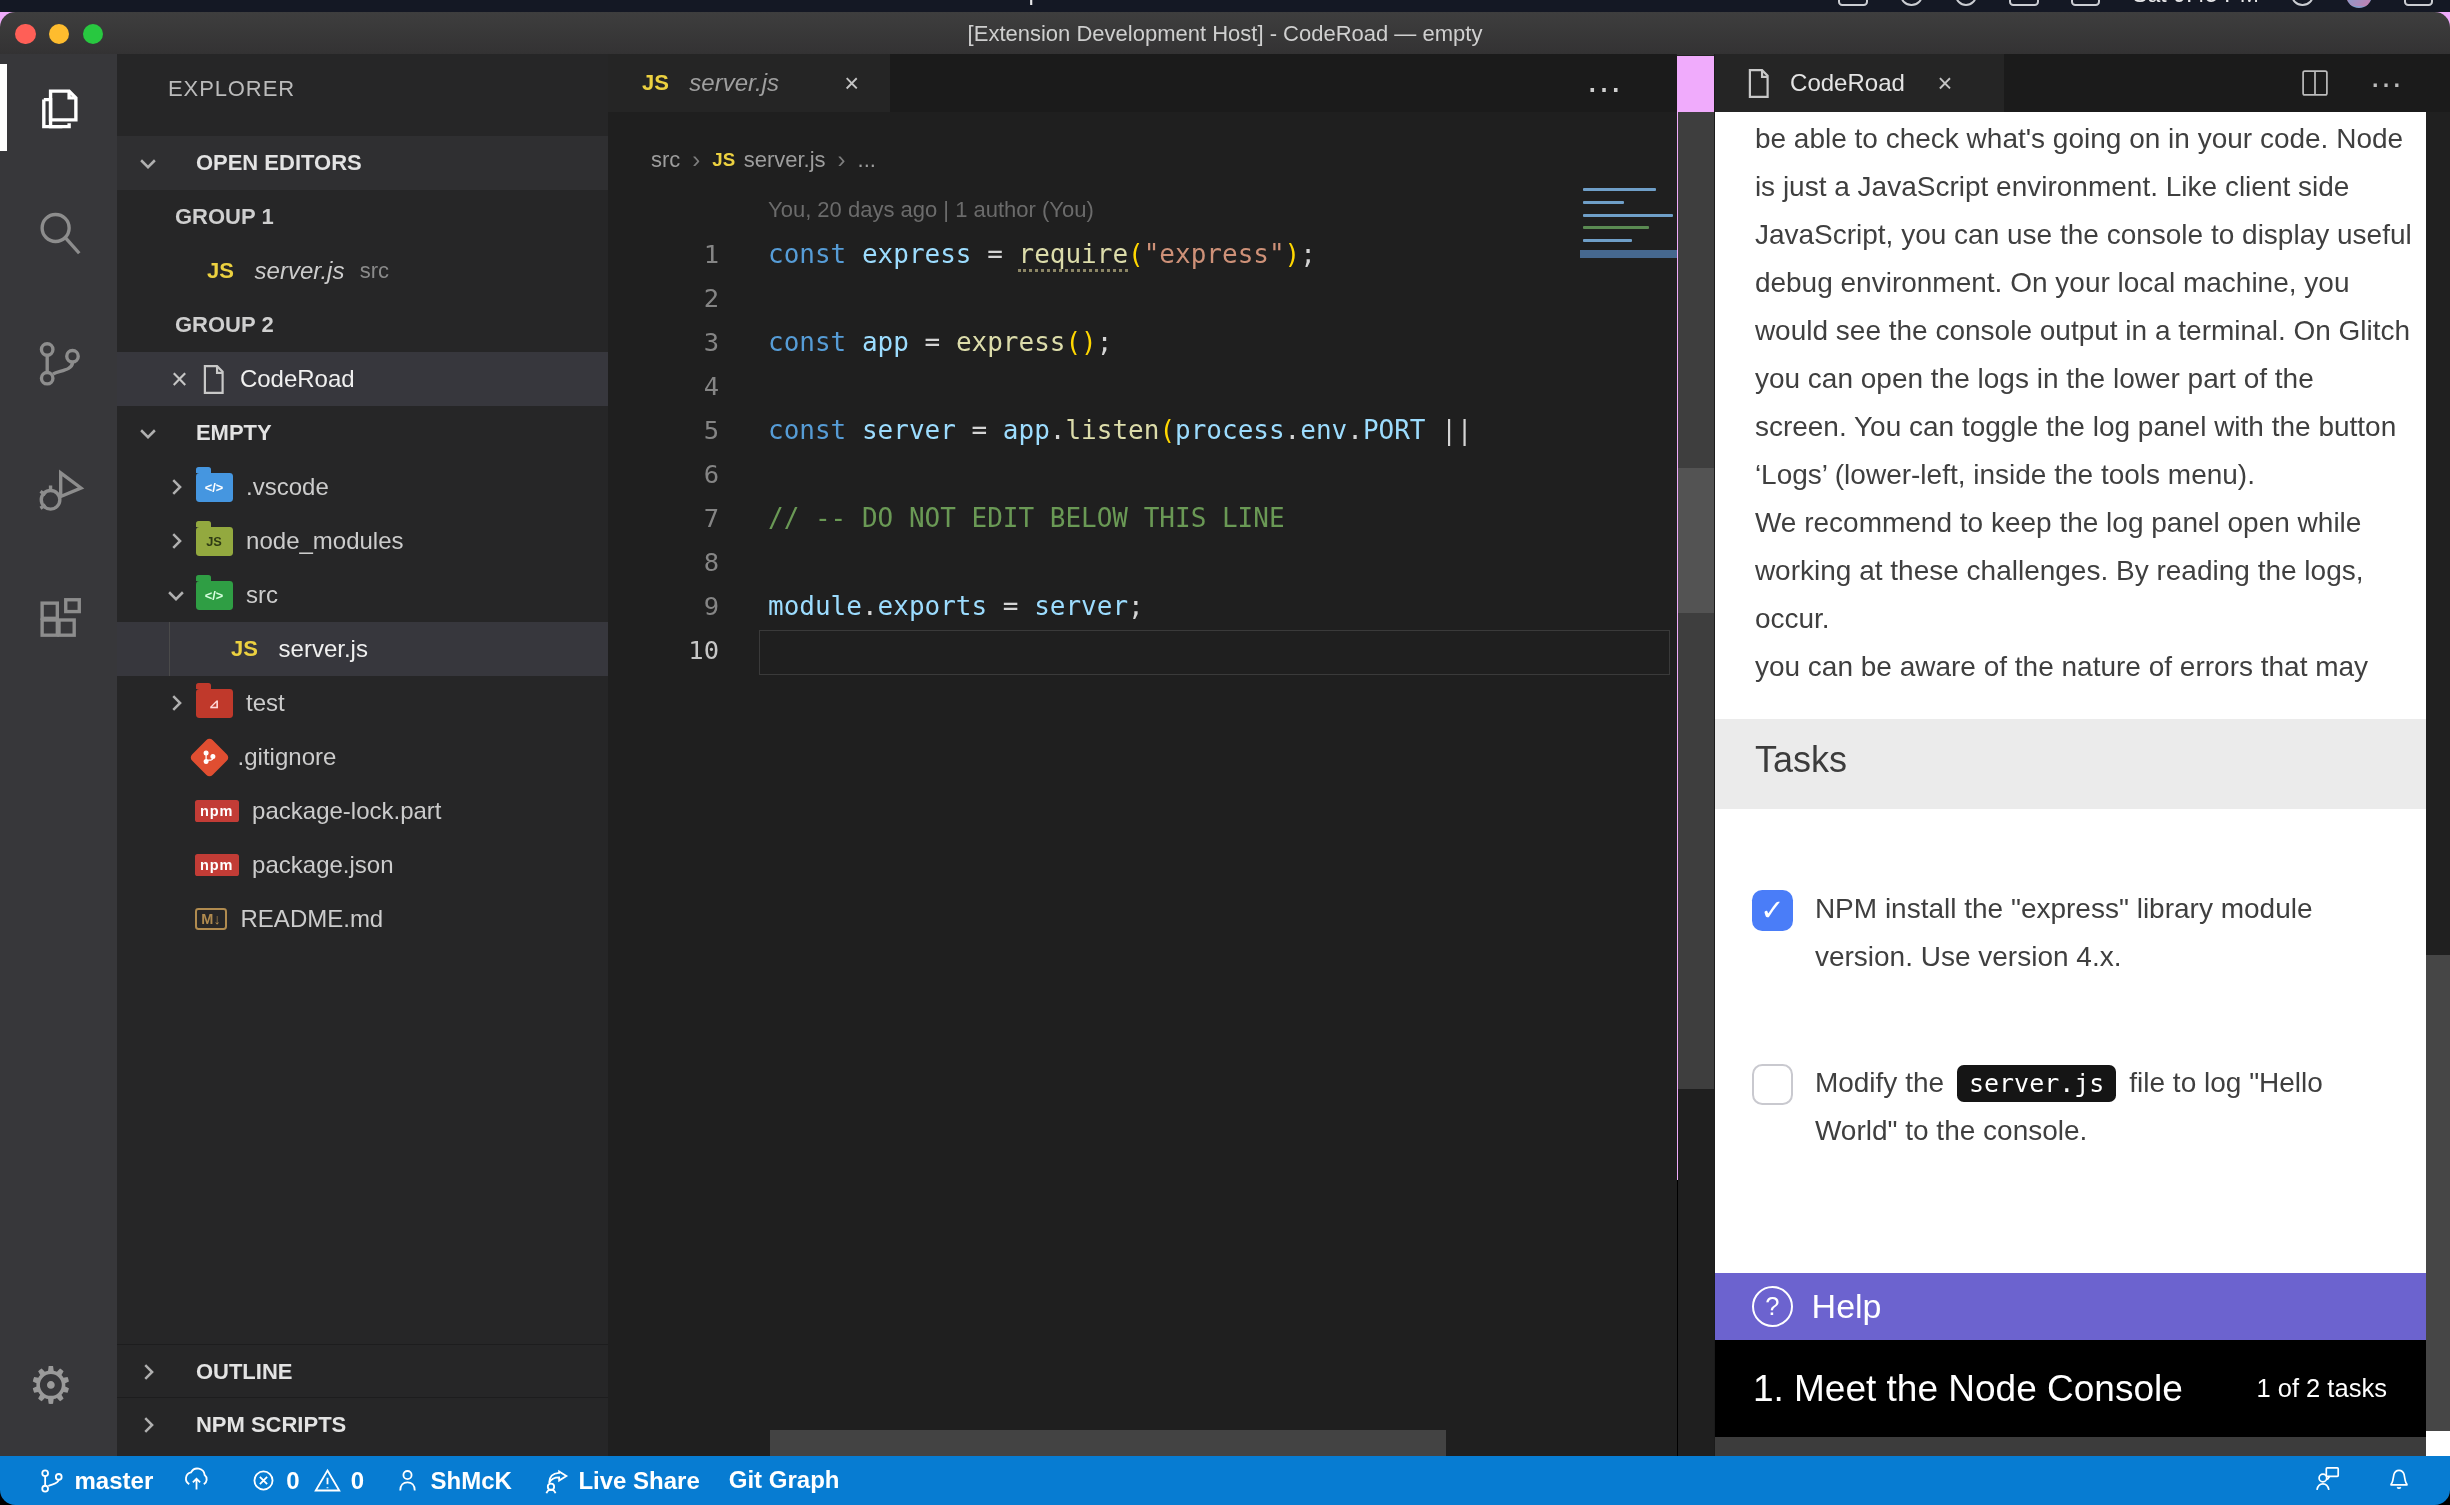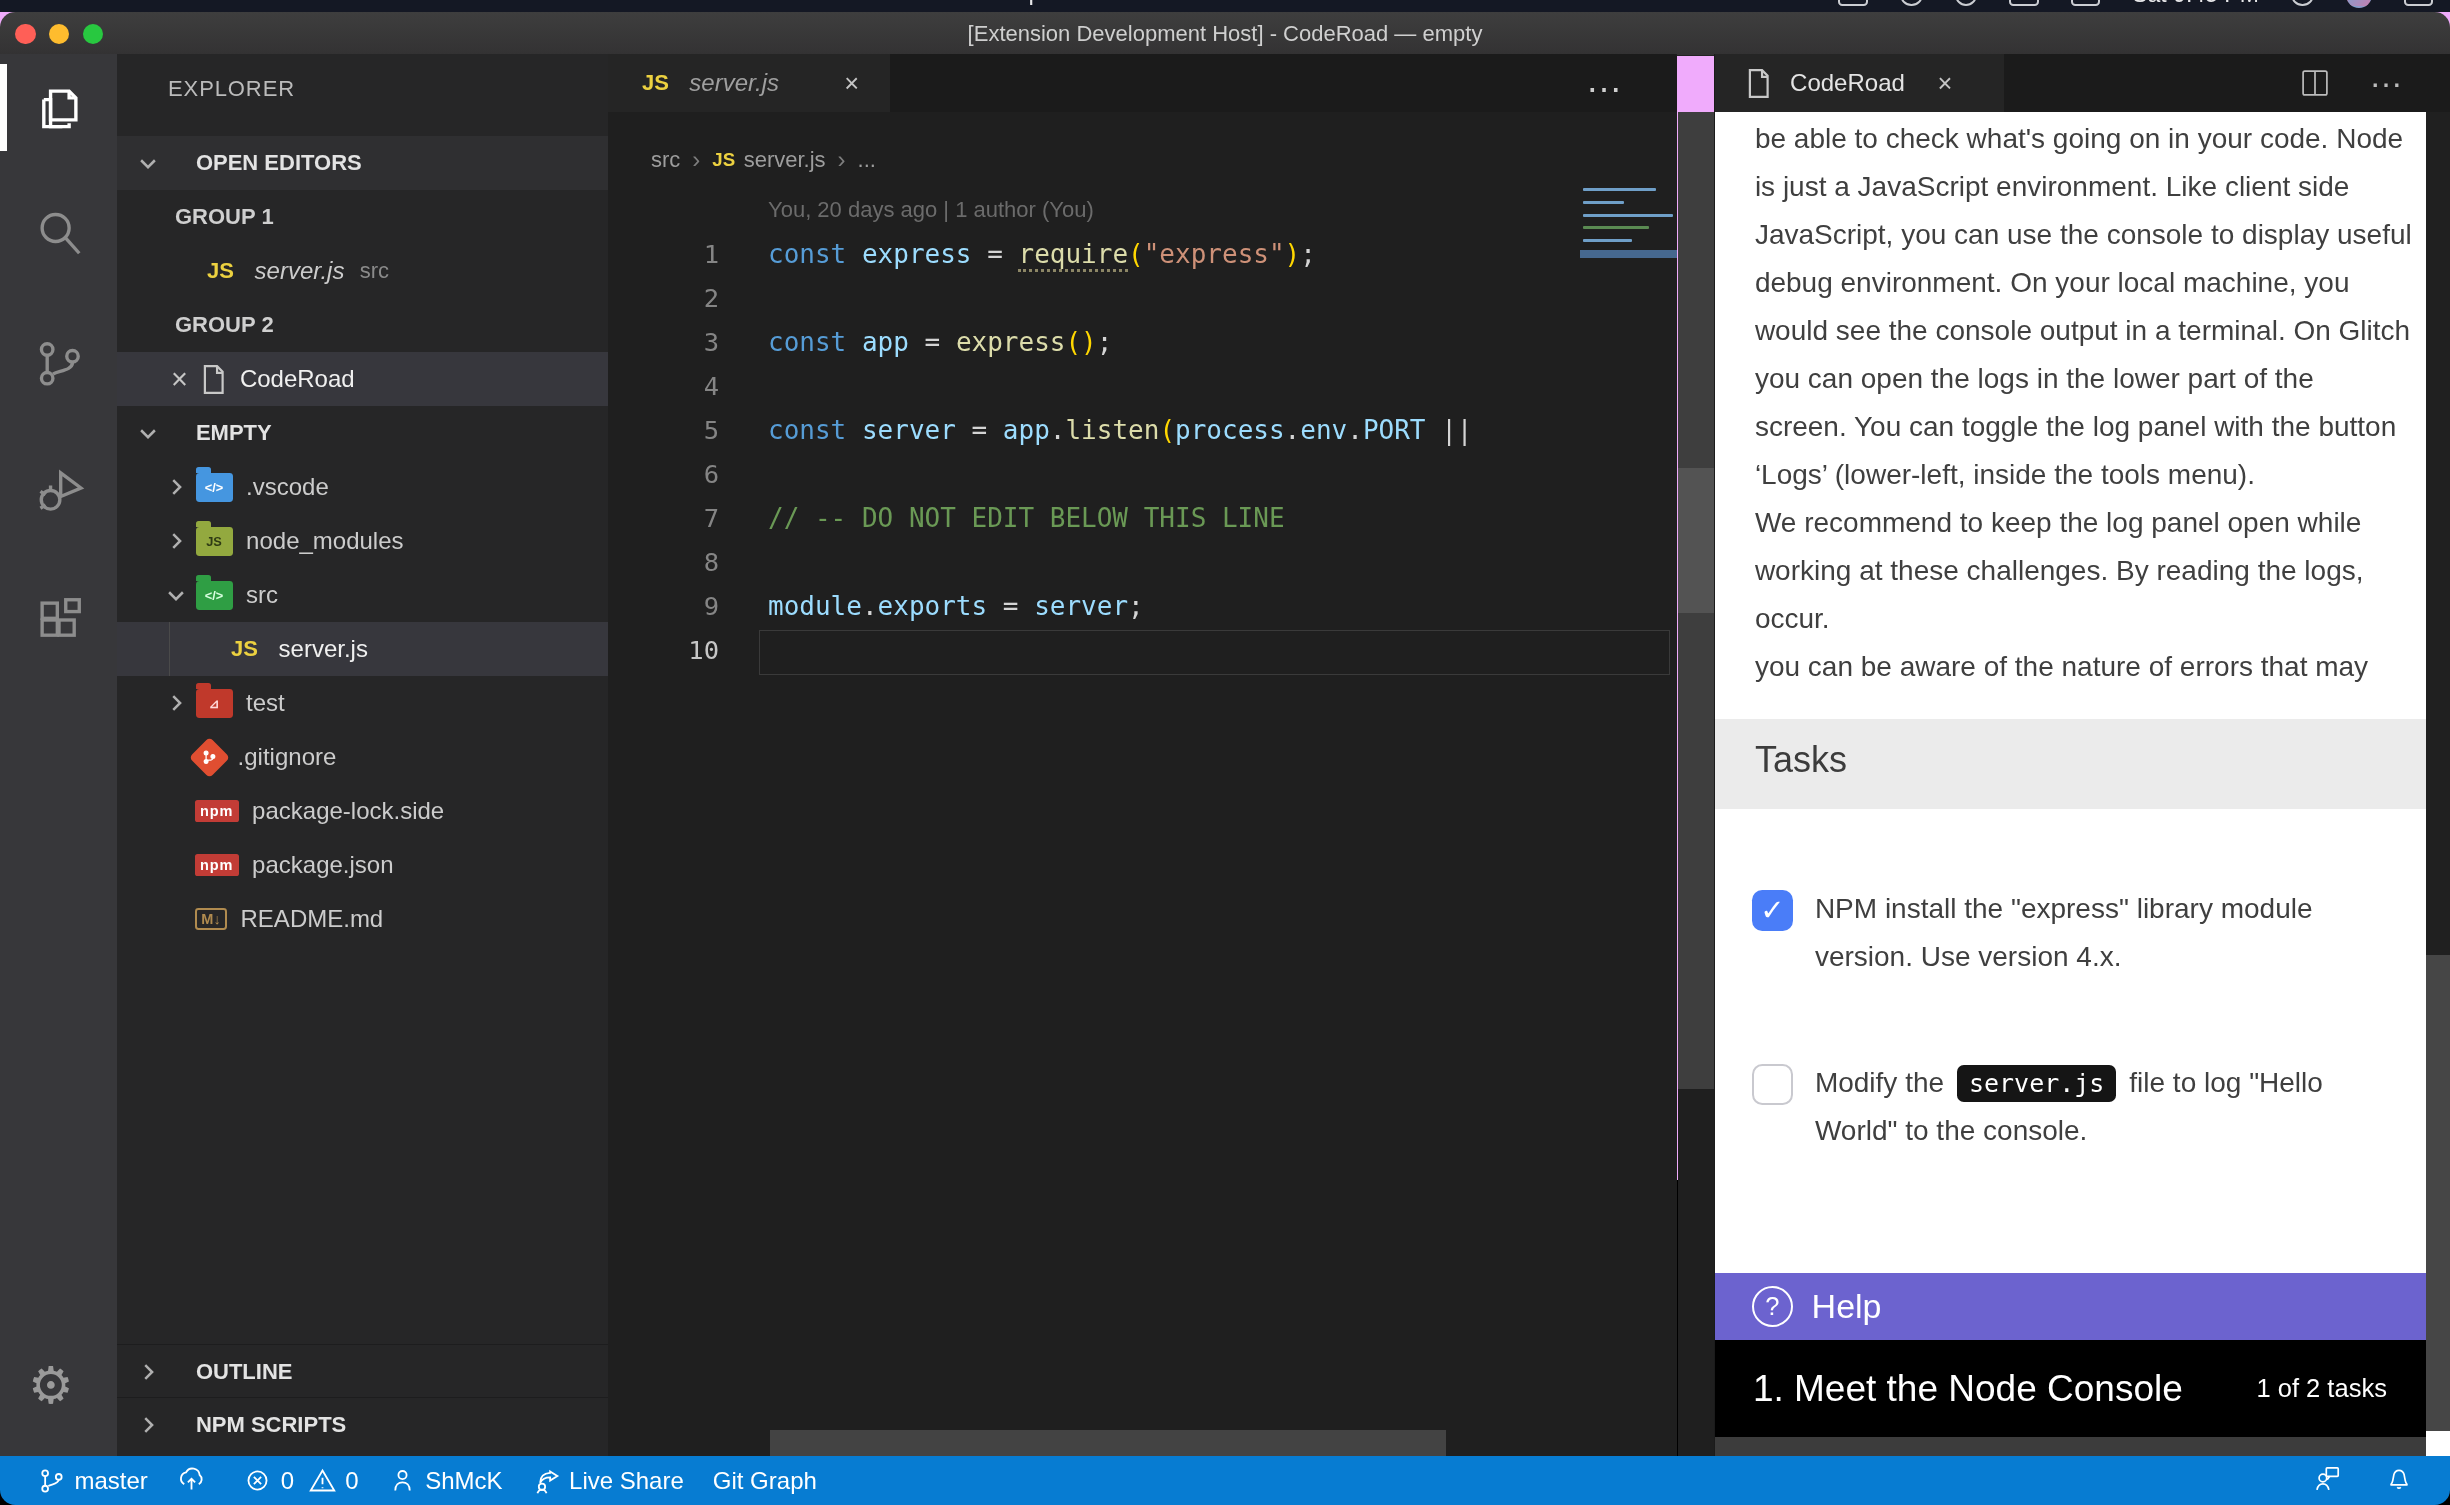--- a/index.html
+++ b/index.html
@@ -120,21 +120,21 @@
   #lesson-progress{color:#fff;font-size:25.5px;margin-right:39px;}
   #wv-bottom{position:absolute;left:0;top:1325px;width:711px;height:18.7px;background:#3c3c3c;}
   #pn-scroll{position:absolute;left:712px;top:58px;width:24px;height:1344px;background:#464646;}
   #pn-scroll .thumb{position:absolute;left:0;top:0;width:24px;height:843px;background:#202020;}
   #pn-scroll .corner{position:absolute;left:0;top:1319px;width:24px;height:25.5px;background:#fff;}
 
   
   #statusbar{left:0;top:1456px;width:2450px;height:49px;background:#077cd2;border-radius:0 0 15.3px 15.3px;display:flex;align-items:center;color:#fff;font-size:24px;}
   .sb-item{display:flex;align-items:center;margin-right:29px;white-space:nowrap;}
   .sb-item svg{width:29px;height:29px;stroke:#fff;fill:none;stroke-width:2;margin-right:8.5px;}
-  #sb-left{display:flex;align-items:center;margin-left:37px;flex:1;}
+  #sb-left{display:flex;align-items:flex-start;margin-left:37px;flex:1;font-weight:bold;}
   #sb-right{display:flex;align-items:center;margin-right:34px;gap:37px;}
   #sb-right svg{width:34px;height:34px;stroke:#fff;fill:none;stroke-width:2;}
 </style>
 </head>
 <body>
 
 <div id="stage">
 
   <div id="menubar" class="abs">
     <div id="menu-items">
@@ -289,21 +289,21 @@
                 <circle cx="7" cy="16" r="2.2"></circle>
                 <circle cx="15" cy="10" r="2.2"></circle>
                 <path d="M7 8v6M15 12c0 3-5 2-8 3" fill="none"></path>
               </svg>
             </span>
             <span class="row-label">.gitignore</span>
           </div>
           <div class="srow ite">
             <span style="width:78px;flex:0 0 auto;"></span>
             <span class="ic ic-npm">npm</span>
-            <span class="row-label">package-lock.side</span>
+            <span class="row-label">package-lock.part</span>
           </div>
           <div class="srow ite">
             <span style="width:78px;flex:0 0 auto;"></span>
             <span class="ic ic-npm">npm</span>
             <span class="row-label">package.json</span>
           </div>
           <div class="srow ite">
             <span style="width:78px;flex:0 0 auto;"></span>
             <span class="ic ic-md">M↓</span>
             <span class="row-label">README.md</span>

